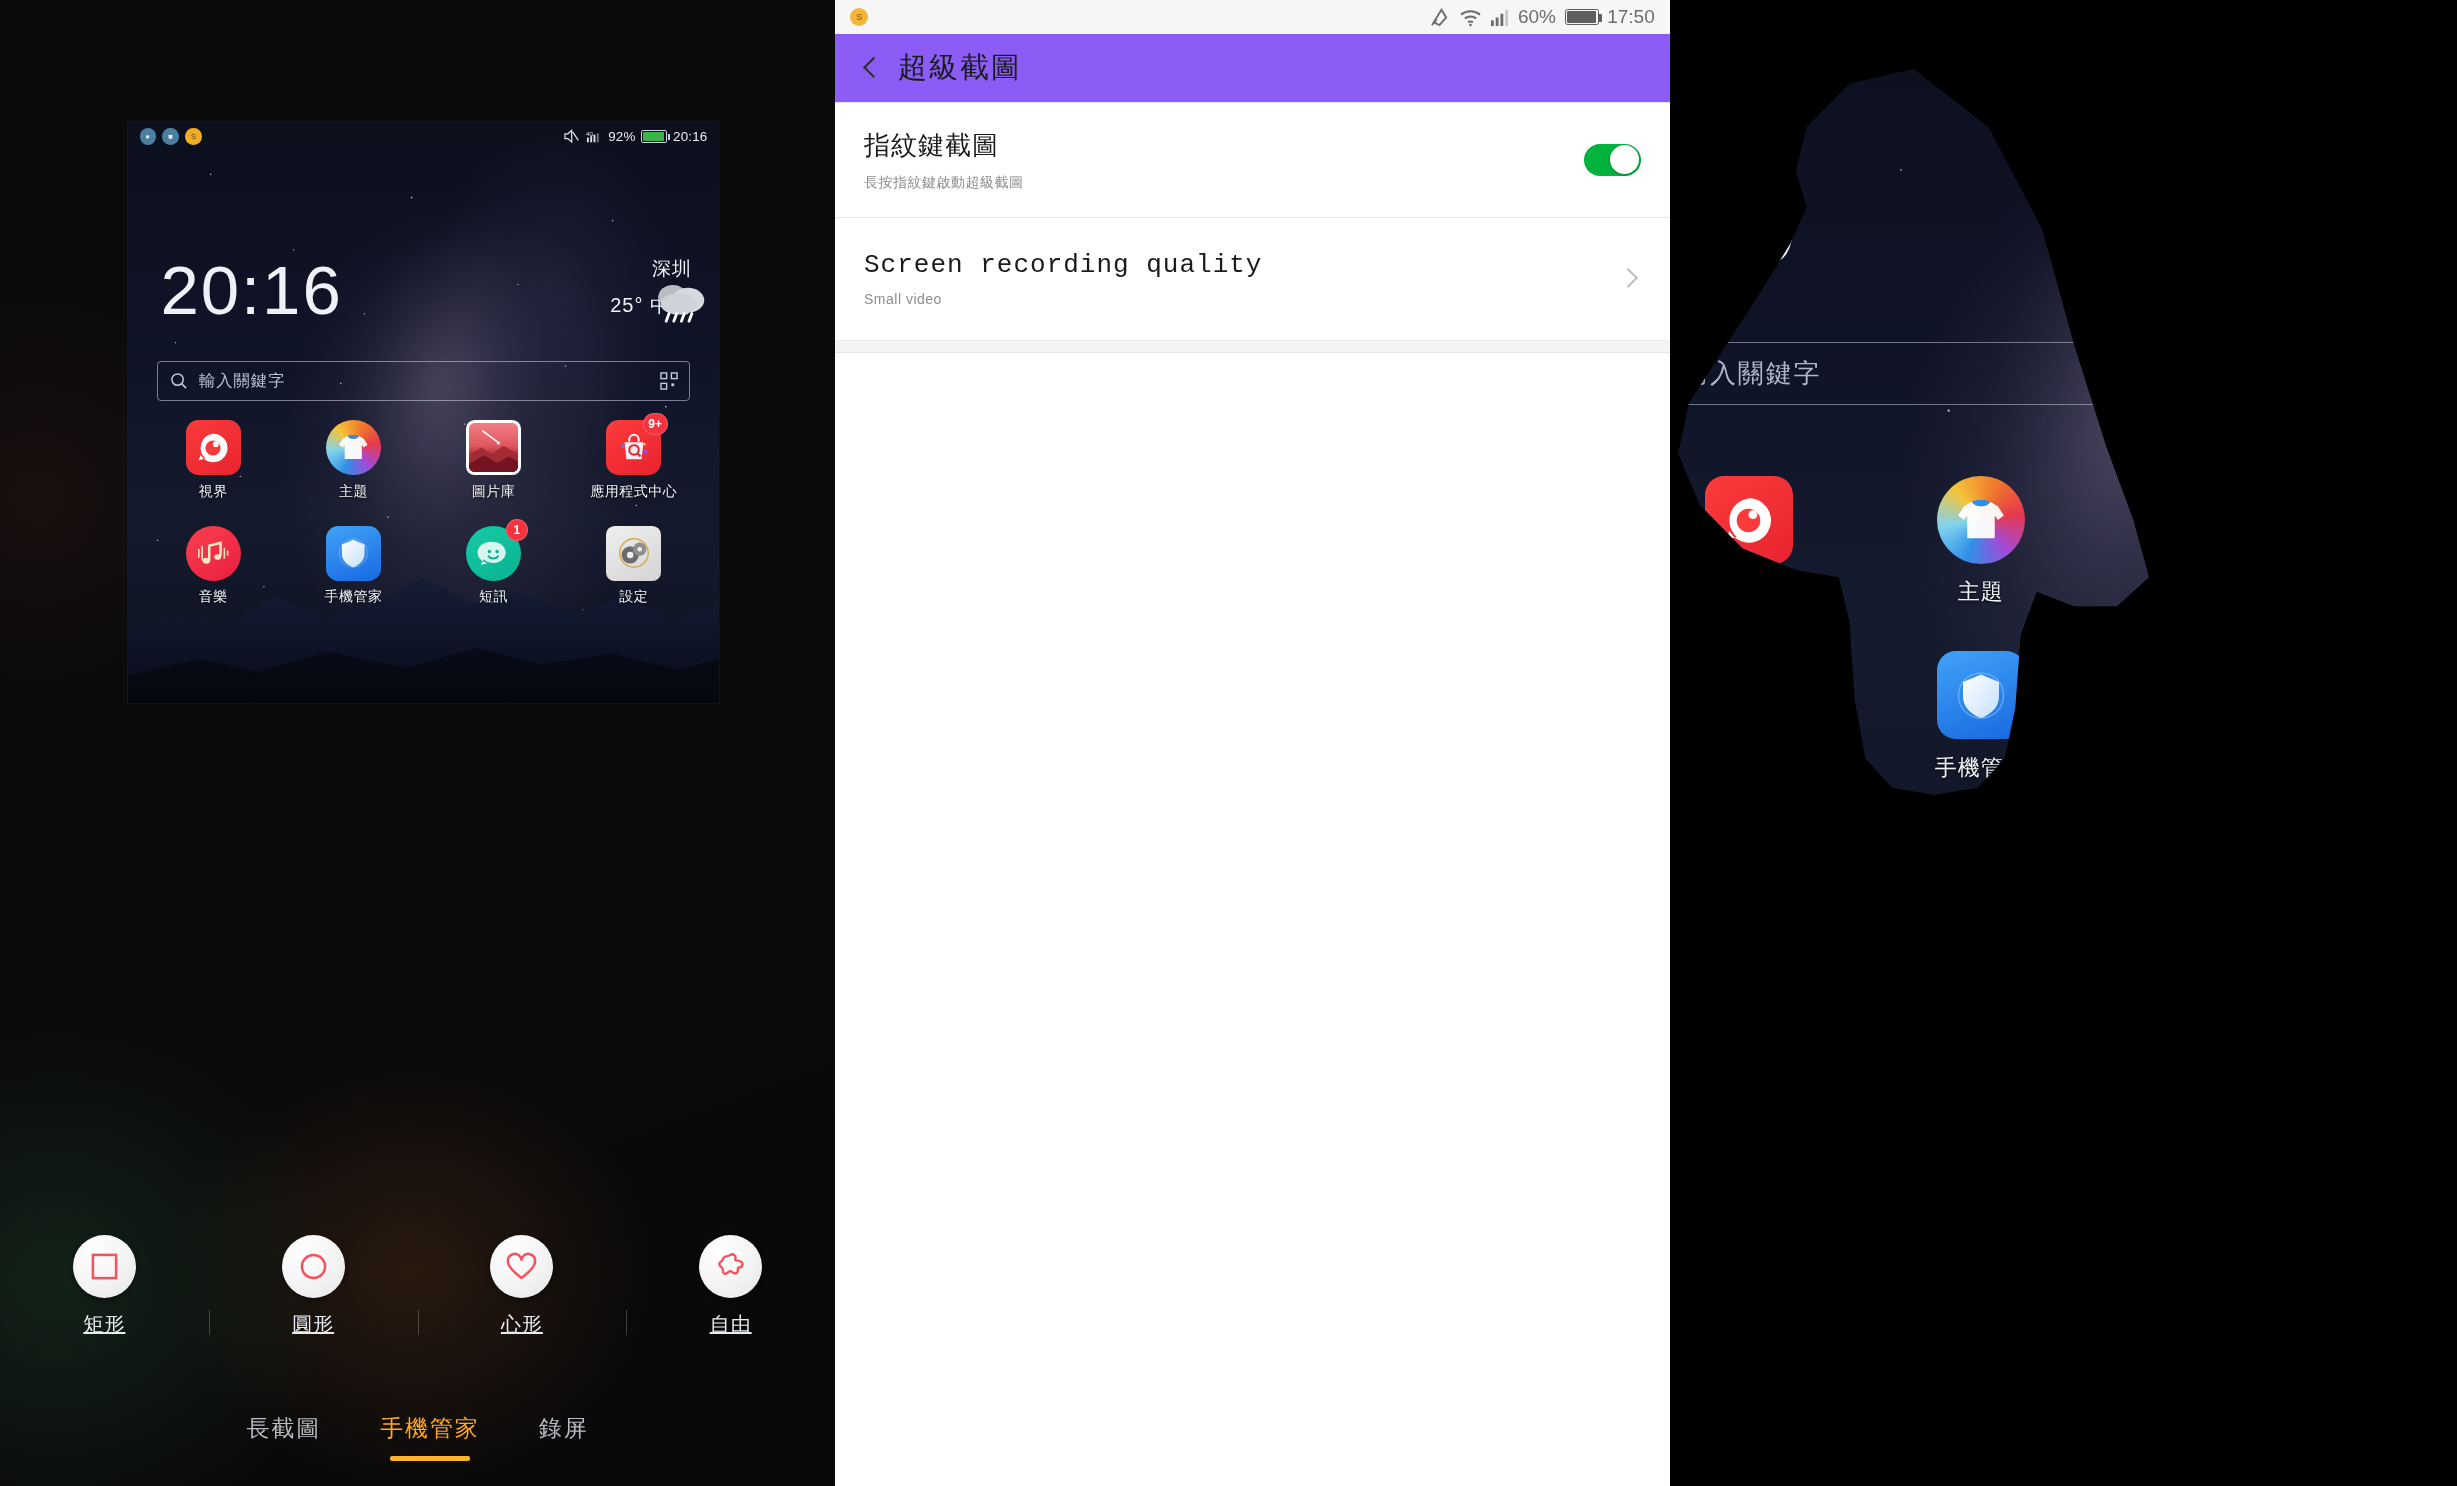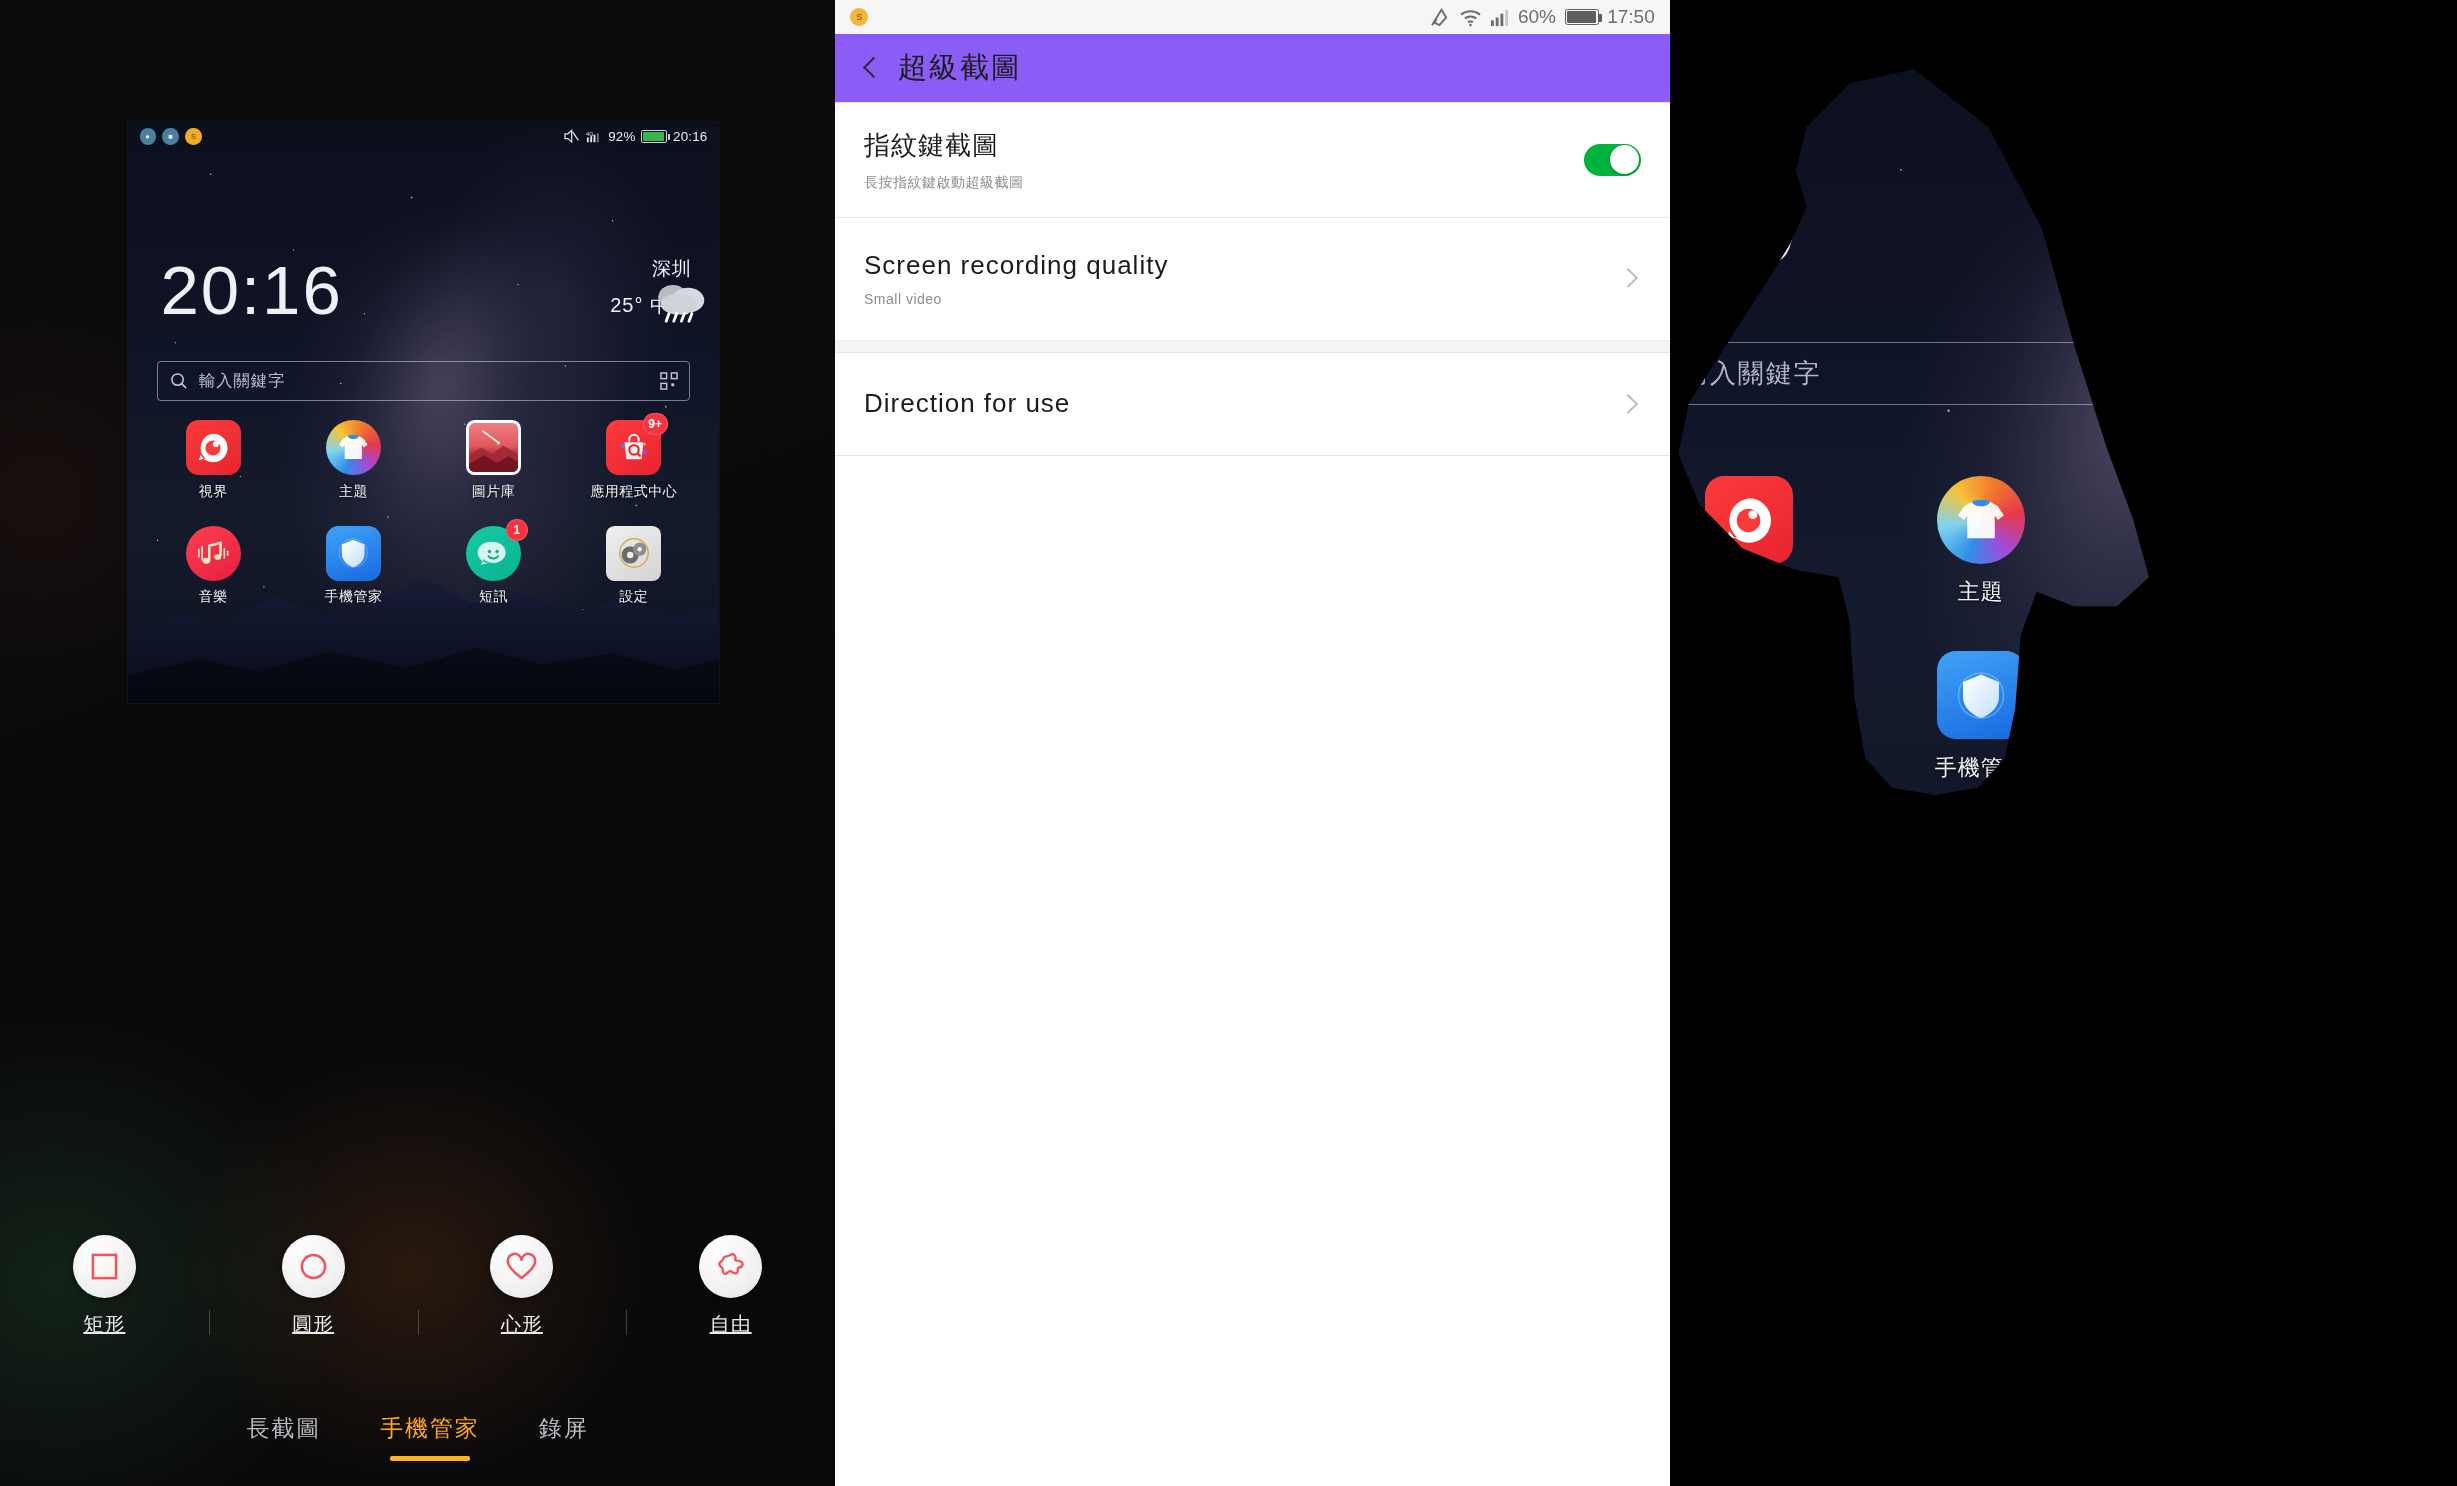--- a/index.html
+++ b/index.html
@@ -131,21 +131,21 @@
 
   .mid-appbar{ height:69px; background:#8b5cf6; display:flex; align-items:center; padding:0 27px; gap:17px;
     border-bottom:1px solid #e4e4e4;}
   .backchev{ width:15.3px;height:15.3px;border-left:2.9px solid #2b2b2b;border-bottom:2.9px solid #2b2b2b;
     transform:rotate(45deg); margin-left:3.8px;}
   .mid-title{ font-size:29px; color:#1c1c1c; letter-spacing:1.9px;}
 
   .setrow{ background:#fff; padding:25px 29px; display:flex; align-items:center; gap:15.3px; min-height:99px;
     border-bottom:1px solid #e6e6e6; }
   .setrow .txt{ flex:1; }
-  .setrow .t1{ font-size:26px; color:#1b1b1b; letter-spacing:1px;}
+  .setrow .t1{ font-size:26px; color:#1b1b1b; letter-spacing:1px;font-family:Liberation Mono, monospace;}
   .setrow .t2{ font-size:14px; color:#8c8c8c; margin-top:10.5px; letter-spacing:0.5px;}
   .toggle{ width:57px;height:32.5px;border-radius:17px;background:#00b33c;position:relative;flex:0 0 auto;}
   .toggle b{ position:absolute; right:1.9px; top:1.9px; width:29px; height:29px; border-radius:50%;
     background:#fff; box-shadow:0 1px 2.9px rgba(0,0,0,.28); display:block;}
   .chev{ width:14.3px;height:14.3px;border-top:2.9px solid #bcbcbc;border-right:2.9px solid #bcbcbc;
     transform:rotate(45deg); flex:0 0 auto; margin-right:5.7px;}
   .gap{ height:13.4px; background:#f4f4f4; border-bottom:1px solid #e6e6e6; border-top:1px solid #ececec;}
   .mid-rest{ background:#fff; flex:1; }
 
   
@@ -505,26 +505,20 @@
     <div class="setrow" style="min-height:122px;border-bottom:none;">
       <div class="txt">
         <div class="t1">Screen recording quality</div>
         <div class="t2">Small video</div>
       </div>
       <span class="chev"></span>
     </div>
 
     <div class="gap"></div>
 
-    <div class="setrow" style="min-height:103px;">
-      <div class="txt">
-        <div class="t1">Direction for use</div>
-      </div>
-      <span class="chev"></span>
-    </div>
 
     <div class="mid-rest"></div>
   </div>
 
   <div class="panel-right">
     <div class="cutout">
       <div class="cut-inner">
         <div class="r-stars"></div>
         <div class="milky" style="left:34%;top:6%;width:40%;height:70%;"></div>
         <div class="r-mount"></div>

